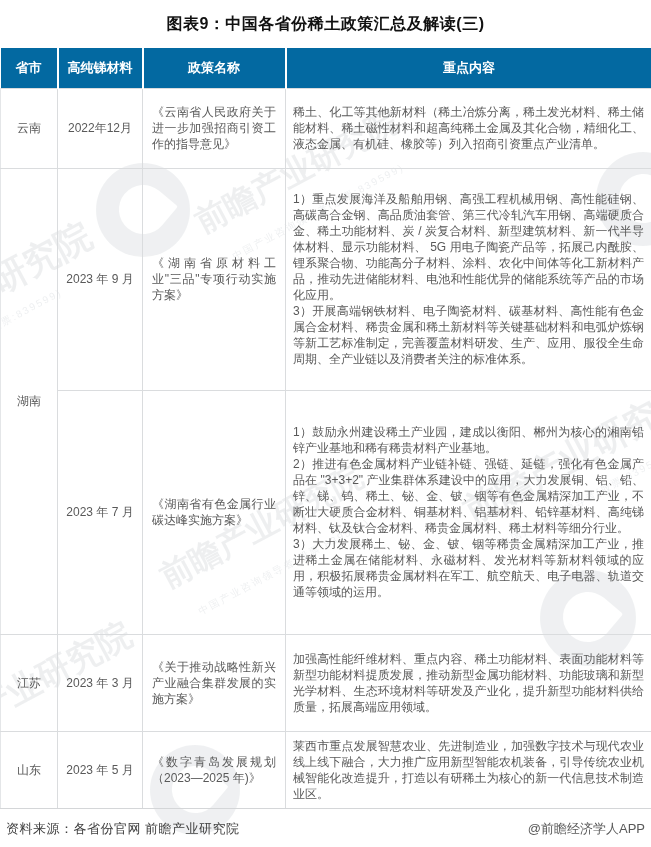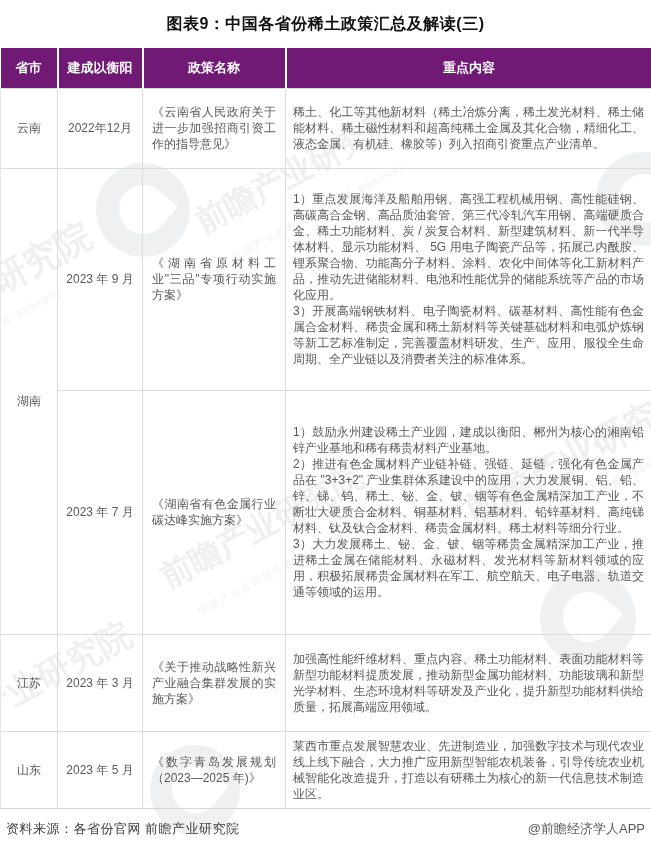--- a/index.html
+++ b/index.html
@@ -33,21 +33,21 @@
     table-layout: fixed;
     position: relative;
     z-index: 2;
   }
   col.c-province { width: 57px; }
   col.c-date     { width: 85px; }
   col.c-policy   { width: 143px; }
   col.c-content  { width: 366px; }
 
   thead th {
-    background: #701a75;
+    background: #0369a1;
     color: #ffffff;
     font-size: 13px;
     font-weight: bold;
     height: 40px;
     text-align: center;
     vertical-align: middle;
     border-left: 2px solid #ffffff;
   }
   thead th:first-child { border-left: none; }
 
@@ -157,21 +157,21 @@
 <table class="policy-table">
   <colgroup>
     <col class="c-province">
       <col class="c-date">
       <col class="c-policy">
       <col class="c-content">
   </colgroup>
   <thead>
     <tr>
       <th>省市</th>
-      <th>建成以衡阳</th>
+      <th>高纯锑材料</th>
       <th>政策名称</th>
       <th>重点内容</th>
     </tr>
   </thead>
   <tbody>
     <tr class="r1">
       <td class="cell-province">云南</td>
       <td class="cell-date">2022年12月</td>
       <td class="cell-policy">《云南省人民政府关于进一步加强招商引资工作的指导意见》</td>
       <td class="cell-content">稀土、化工等其他新材料（稀土冶炼分离，稀土发光材料、稀土储能材料、稀土磁性材料和超高纯稀土金属及其化合物，精细化工、液态金属、有机硅、橡胶等）列入招商引资重点产业清单。</td>

